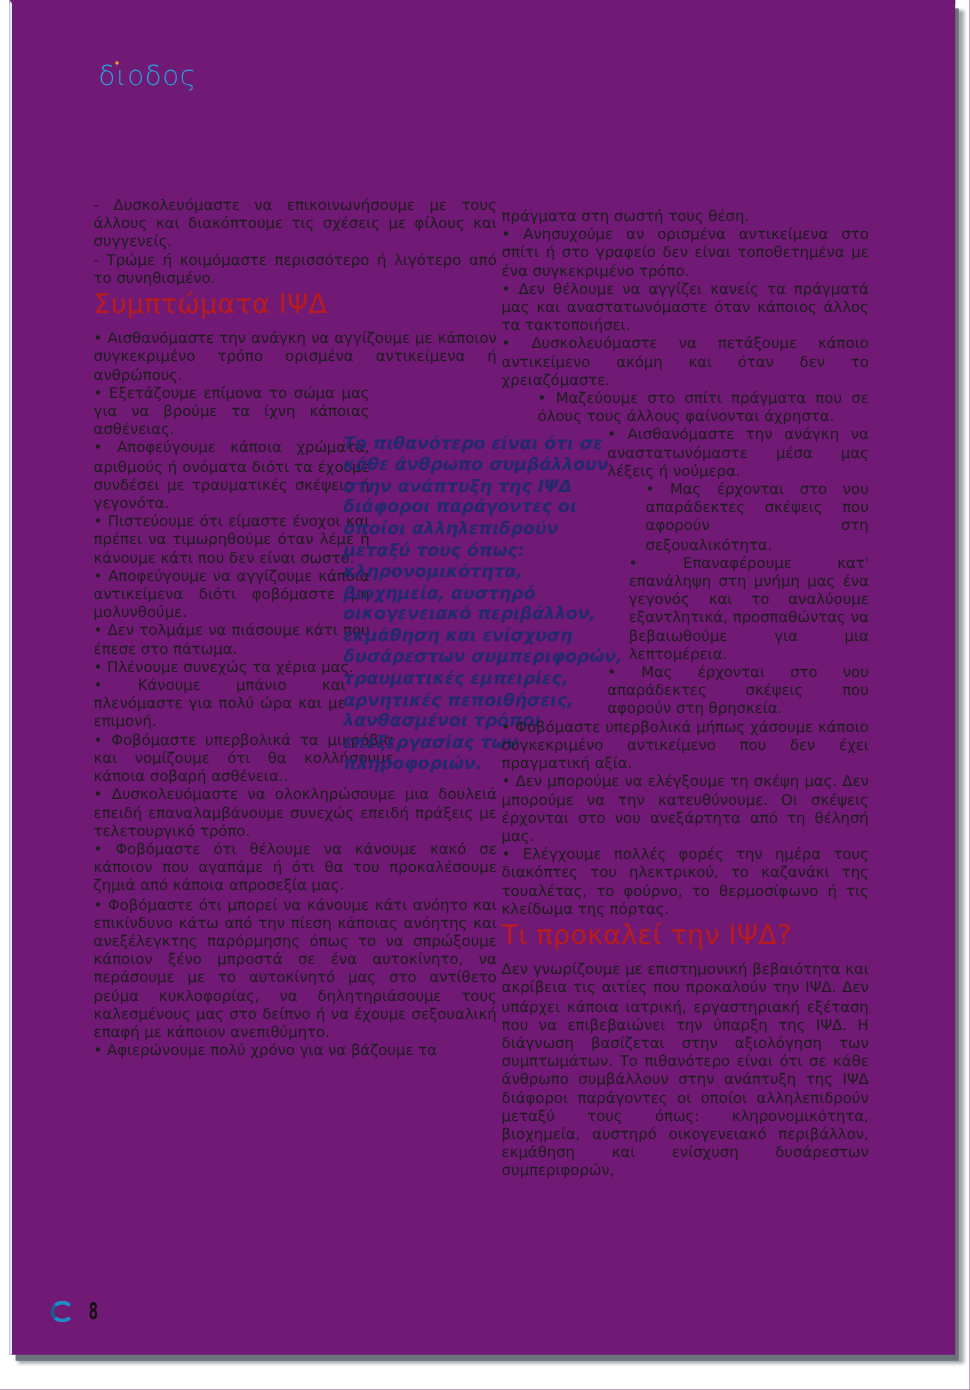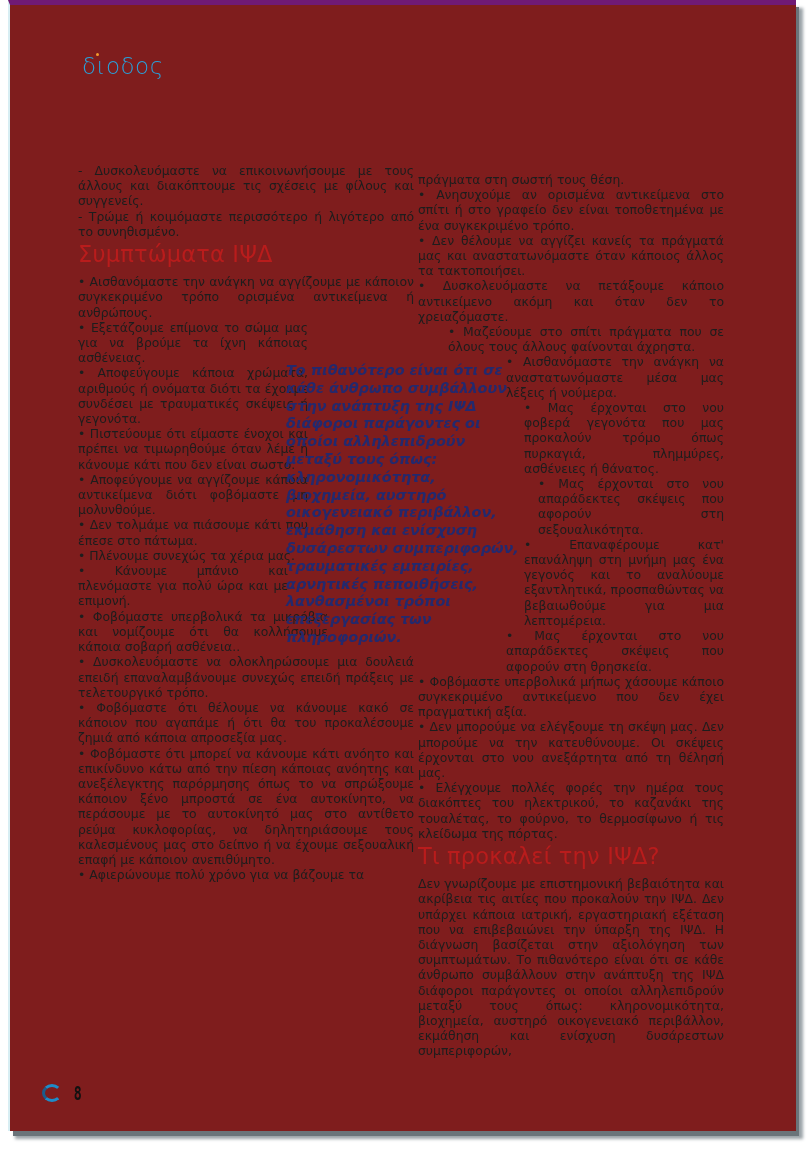--- a/index.html
+++ b/index.html
@@ -1,17 +1,17 @@
 <!DOCTYPE html>
 <html><head>
   <meta charset="utf-8">
   <style>
     html, body { margin: 0; padding: 0; }
     body { width: 808px; height: 1158px; background: #ffffff; position: relative; overflow: hidden; font-family: "DejaVu Sans", sans-serif; color: #1d1d1d; }
-    .page { position: absolute; left: 8px; top: 0; width: 786px; height: 1126px; background: #7f1d1d; border-left: 2px solid #d8eef3; border-top: 5px solid #701a75; box-shadow: 4px 6px 0 -1px #6a747a, 7px 8px 3px #9ba3a8; }
+    .page { position: absolute; left: 8px; top: 0; width: 786px; height: 1126px; background: #701a75; border-left: 2px solid #d8eef3; border-top: 3px solid #701a75; box-shadow: 4px 6px 0 -1px #6a747a, 7px 8px 3px #9ba3a8; }
     .logo { position: absolute; left: 72px; top: 48px; font-family: "DejaVu Sans", sans-serif; font-size: 23px; color: #2a9fd8; letter-spacing: 0.5px; font-weight: 300; }
     .logo .dot { position: absolute; left: 14px; top: 0px; width: 3px; height: 3px; border-radius: 50%; background: #f39a2c; }
     .col { position: absolute; font-size: 12.4px; line-height: 15.2px; text-align: justify; }
     .col p { margin: 0; }
     .left-col { left: 78px; top: 163px; width: 336px; }
     .right-col { left: 418px; top: 172px; width: 306px; }
     h2 { font-weight: normal; font-size: 22.5px; margin: 8px 0 12px 0; color: #b91c1c; letter-spacing: 0.2px; }
     .narrow { width: 230px; }
     .callout { position: absolute; left: 286px; top: 362px; width: 238px; text-align: left; color: #23296e; font-weight: bold; font-style: italic; font-size: 14.4px; line-height: 17.8px; }
     .footer { position: absolute; left: 42px; top: 1082px; display: flex; align-items: center; gap: 10px; }
@@ -54,21 +54,20 @@
 
 <div class="callout">Το πιθανότερο είναι ότι σε κάθε άνθρωπο συμβάλλουν στην ανάπτυξη της ΙΨΔ διάφοροι παράγοντες οι οποίοι αλληλεπιδρούν μεταξύ τους όπως: κληρονομικότητα, βιοχημεία, αυστηρό οικογενειακό περιβάλλον, εκμάθηση και ενίσχυση δυσάρεστων συμπεριφορών, τραυματικές εμπειρίες, αρνητικές πεποιθήσεις, λανθασμένοι τρόποι επεξεργασίας των πληροφοριών.</div>
 
 <div class="col right-col">
   <p>πράγματα στη σωστή τους θέση.</p>
   <p>•    Ανησυχούμε αν ορισμένα αντικείμενα στο σπίτι ή στο γραφείο δεν είναι τοποθετημένα με ένα συγκεκριμένο τρόπο.</p>
   <p>•    Δεν θέλουμε να αγγίζει κανείς τα πράγματά μας και αναστατωνόμαστε όταν κάποιος άλλος τα τακτοποιήσει.</p>
   <p>•    Δυσκολευόμαστε να πετάξουμε κάποιο αντικείμενο ακόμη και όταν δεν το χρειαζόμαστε.</p>
   <p class="indent1">•    Μαζεύουμε στο σπίτι πράγματα που σε όλους τους άλλους φαίνονται άχρηστα.</p>
   <p class="indent3">•      Αισθανόμαστε την ανάγκη να αναστατωνόμαστε μέσα μας λέξεις ή νούμερα.</p>
-  <p class="indent4">• Μας έρχονται στο νου φοβερά γεγονότα που μας προκαλούν τρόμο όπως πυρκαγιά, πλημμύρες, ασθένειες ή θάνατος.</p>
   <p class="indent5">•            Μας έρχονται στο νου απαράδεκτες σκέψεις που αφορούν στη σεξουαλικότητα.</p>
   <p class="indent4">•            Επαναφέρουμε κατ' επανάληψη στη μνήμη μας ένα γεγονός και το αναλύουμε εξαντλητικά, προσπαθώντας να βεβαιωθούμε για μια λεπτομέρεια.</p>
   <p class="indent3">•      Μας έρχονται στο νου απαράδεκτες σκέψεις που αφορούν στη θρησκεία.</p>
   <p>•  Φοβόμαστε υπερβολικά μήπως χάσουμε κάποιο συγκεκριμένο αντικείμενο που δεν έχει πραγματική αξία.</p>
   <p>•    Δεν μπορούμε να ελέγξουμε τη σκέψη μας. Δεν μπορούμε να την κατευθύνουμε. Οι σκέψεις έρχονται στο νου ανεξάρτητα από τη θέλησή μας.</p>
   <p>•    Ελέγχουμε πολλές φορές την ημέρα τους διακόπτες του ηλεκτρικού, το καζανάκι της τουαλέτας, το φούρνο, το θερμοσίφωνο ή τις κλείδωμα της πόρτας.</p>
   <h2>Τι προκαλεί την ΙΨΔ?</h2>
   <p>Δεν γνωρίζουμε με επιστημονική βεβαιότητα και ακρίβεια τις αιτίες που προκαλούν την ΙΨΔ. Δεν υπάρχει κάποια ιατρική, εργαστηριακή εξέταση που να επιβεβαιώνει την ύπαρξη της ΙΨΔ. Η διάγνωση βασίζεται στην αξιολόγηση των συμπτωμάτων. Το πιθανότερο είναι ότι σε κάθε άνθρωπο συμβάλλουν στην ανάπτυξη της ΙΨΔ διάφοροι παράγοντες οι οποίοι αλληλεπιδρούν μεταξύ τους όπως: κληρονομικότητα, βιοχημεία, αυστηρό οικογενειακό περιβάλλον, εκμάθηση και ενίσχυση δυσάρεστων συμπεριφορών,</p>
 </div>
 

